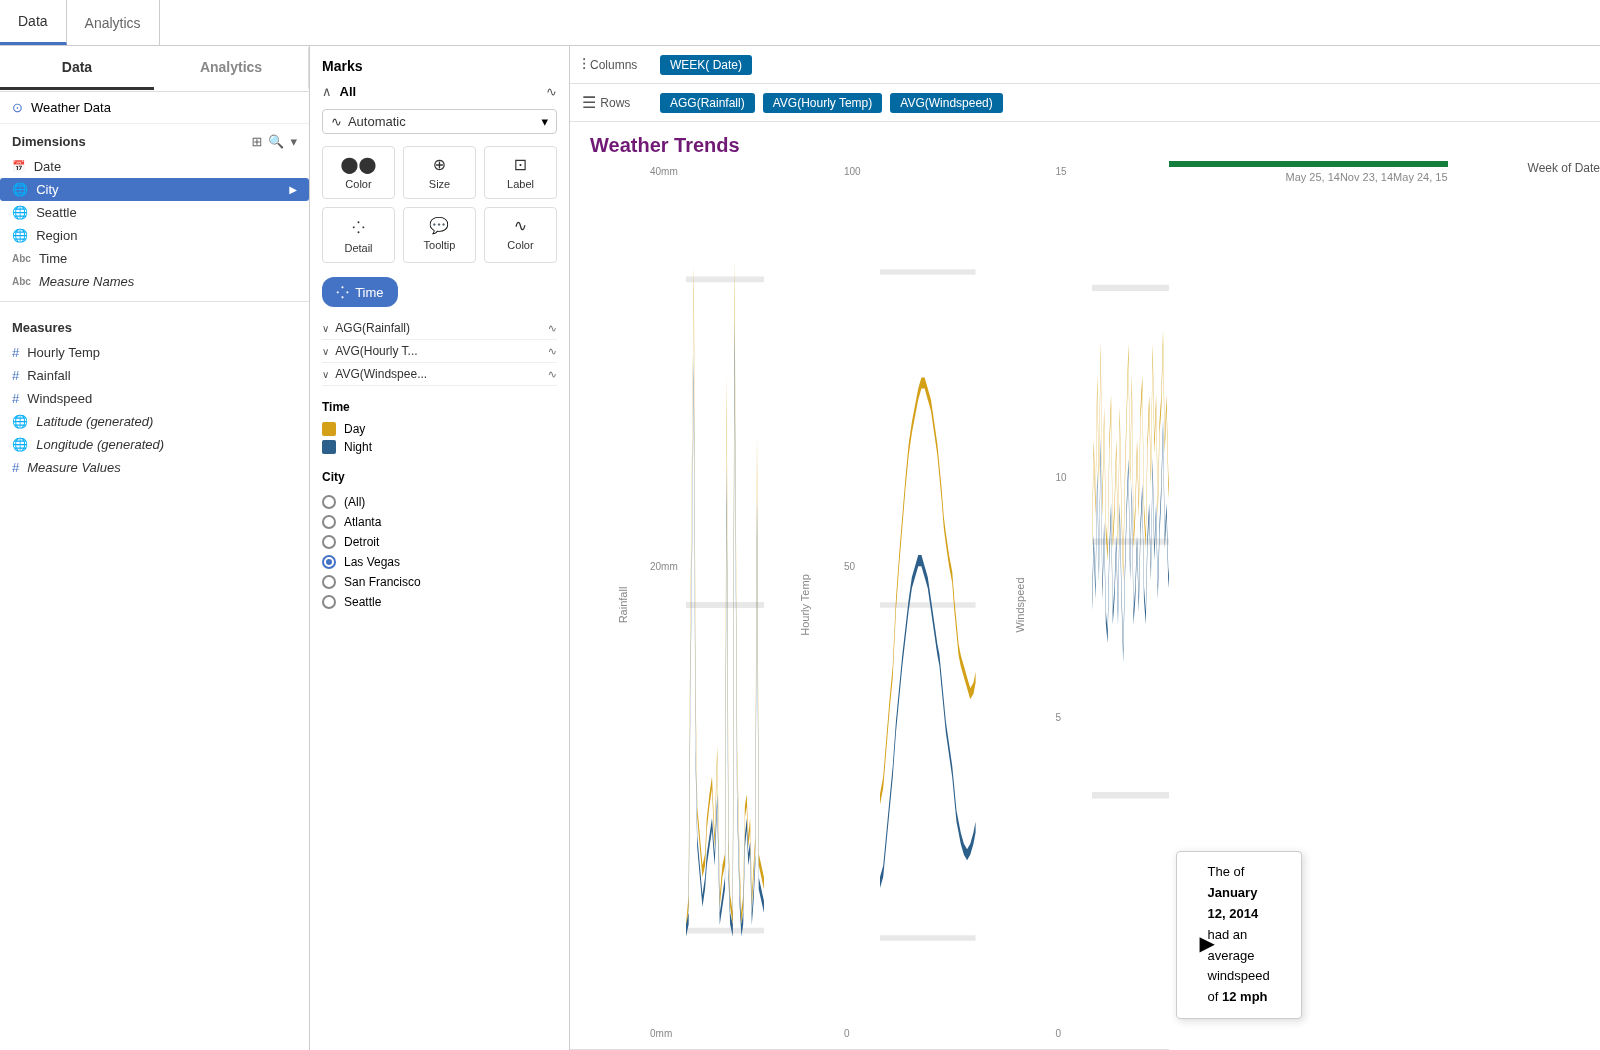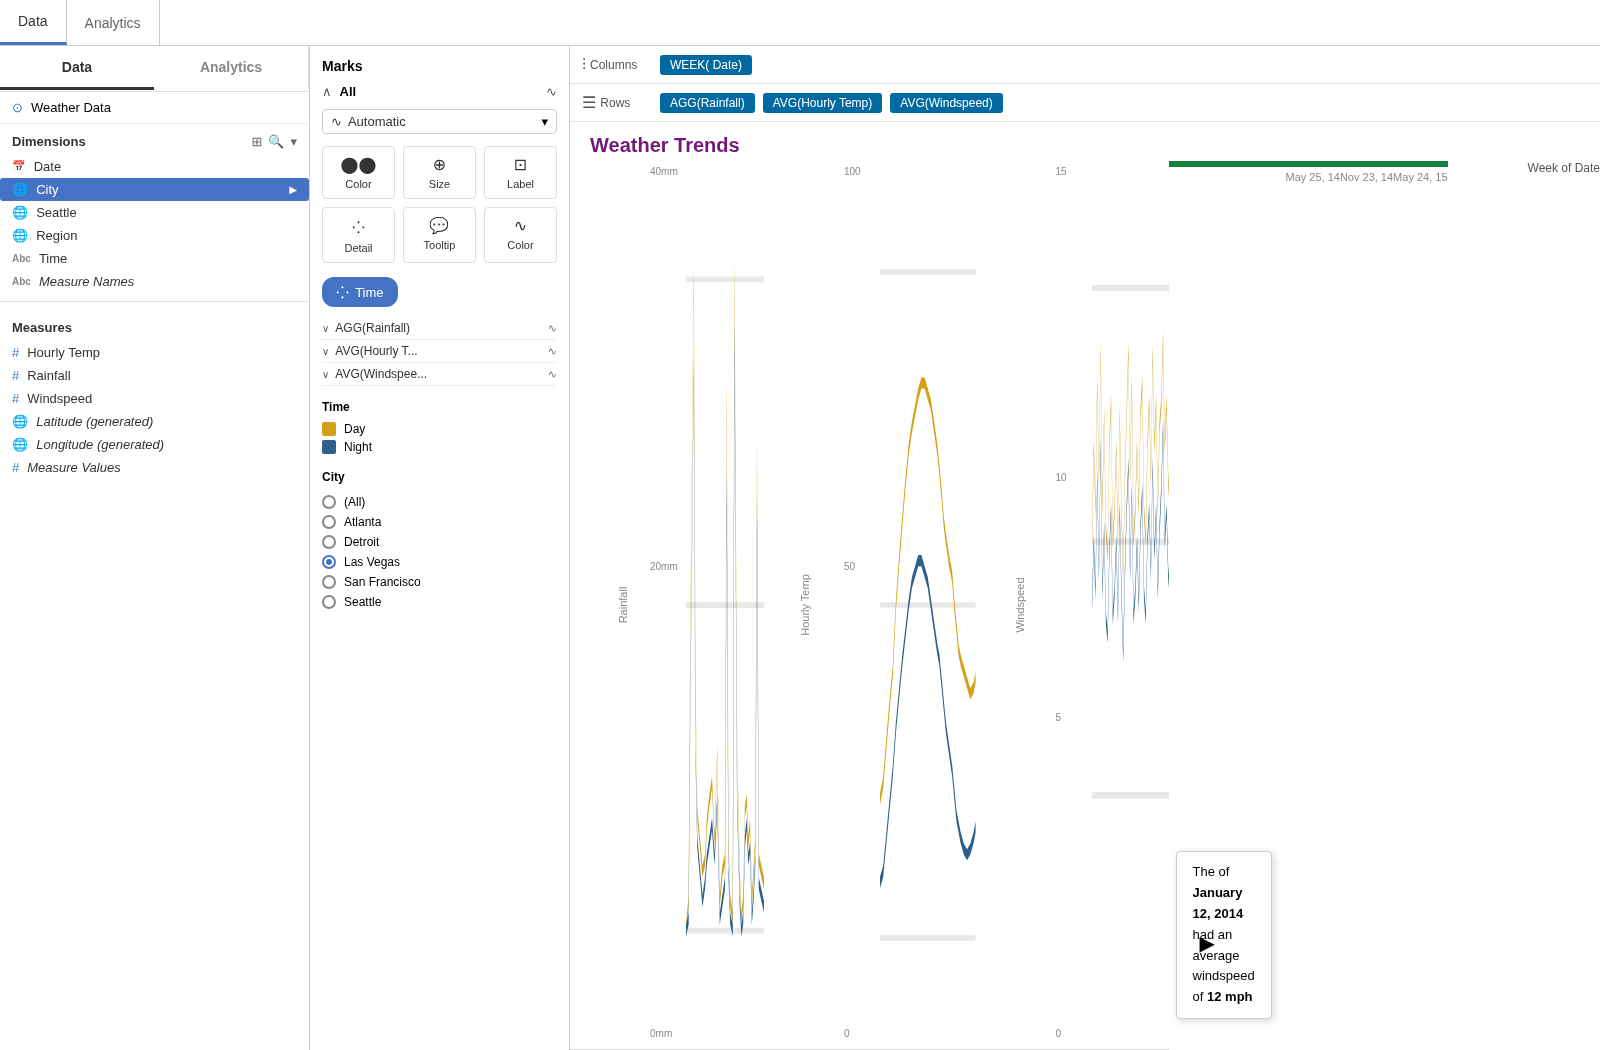--- a/index.html
+++ b/index.html
@@ -82,21 +82,21 @@
 
     .chart-area { flex: 1; display: flex; flex-direction: row; overflow: hidden; position: relative; }
 
     .chart-row { flex: 1; display: flex; border-bottom: 1px solid #ddd; position: relative; }
     .chart-row:last-child { border-bottom: none; }
     .y-label { width: 80px; display: flex; align-items: center; justify-content: flex-end; padding-right: 8px; }
     .y-label-text { font-size: 11px; color: #888; transform: rotate(-90deg); white-space: nowrap; }
     .chart-inner { flex: 1; position: relative; padding: 8px 0; }
 
     
-    .tooltip { position: absolute; background: #fff; border: 1px solid #ccc; border-radius: 4px; padding: 10px 16px; font-size: 13px; line-height: 1.6; box-shadow: 2px 2px 8px rgba(0,0,0,0.15); z-index: 10; pointer-events: none; }
+    .tooltip { position: absolute; background: #fff; border: 1px solid #ccc; border-radius: 4px; padding: 10px 31px; font-size: 13px; line-height: 1.6; box-shadow: 2px 2px 8px rgba(0,0,0,0.15); z-index: 10; pointer-events: none; }
     .tooltip strong { font-weight: 700; }
 
     
     .cursor-icon { position: absolute; font-size: 20px; z-index: 20; transform: translate(-4px, -4px); }
 
     svg { width: 100%; height: 100%; }
   </style>
 </head>
 <body>
 

